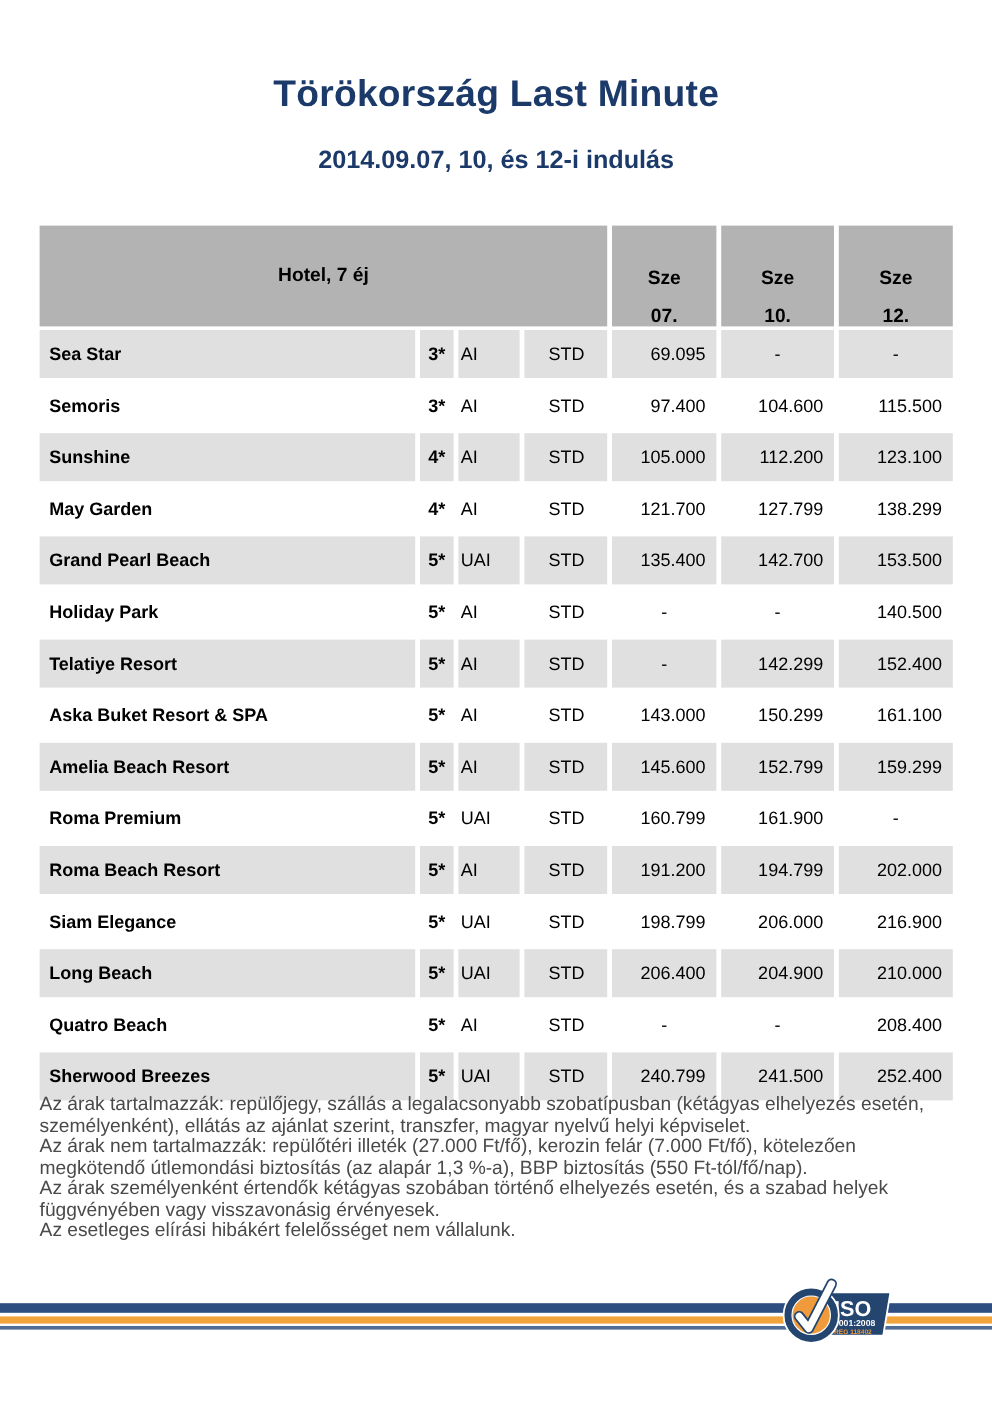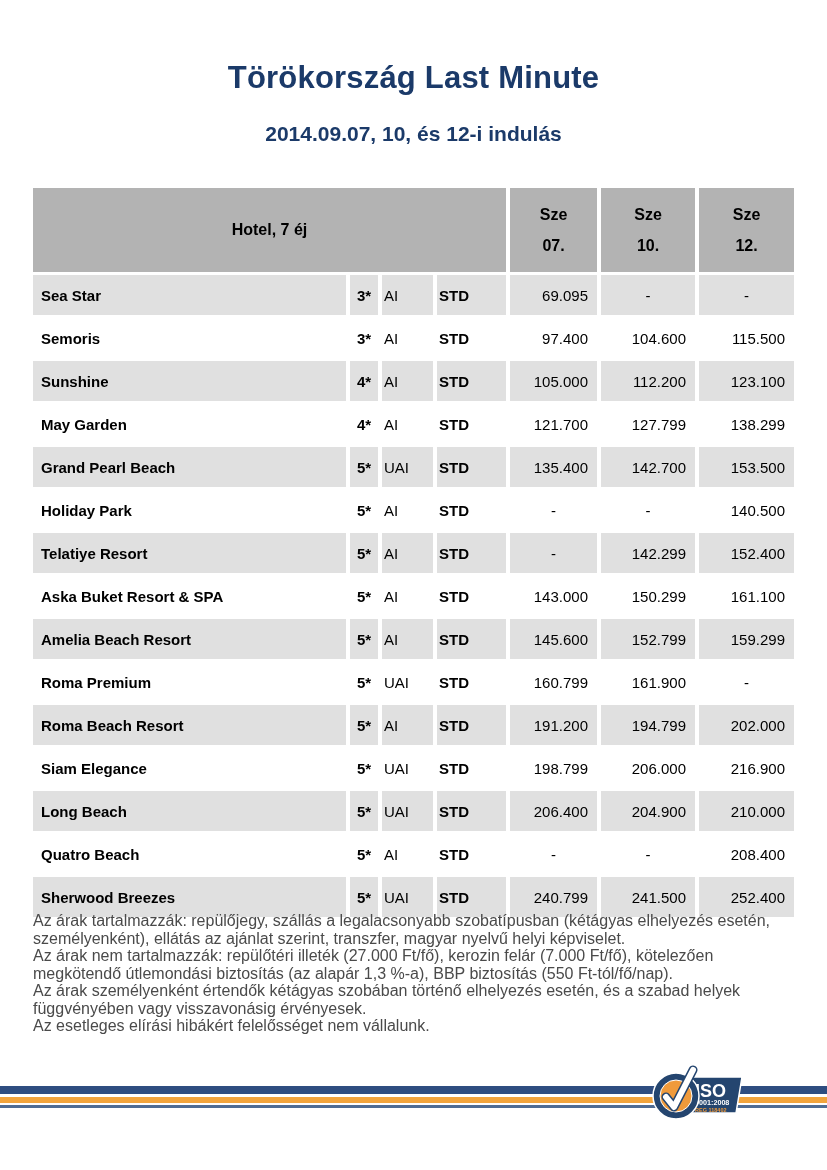--- a/index.html
+++ b/index.html
@@ -36,21 +36,21 @@
     height: 84px;
     margin-bottom: 3px;
   }
   .thead .hcell {
     background: var(--header-gray);
     display: flex; align-items: center; justify-content: center;
     font-weight: bold; font-size: 16px;
   }
   .thead .hcell.date {
     flex-direction: column;
-    justify-content: center;
+    justify-content: flex-end;
     gap: 15px;
   }
   .thead .hcell.date span { display: block; line-height: 16px; }
 
   .trow {
     display: grid;
     grid-template-columns: 313px 28px 51px 69px 87px 94px 95px;
     column-gap: 4px;
     height: 40px;
     margin-bottom: 3px;
@@ -58,21 +58,21 @@
   .trow .cell {
     display: flex; align-items: center;
     font-size: 15px;
     background: #ffffff;
     white-space: nowrap; overflow: hidden;
   }
   .trow.shade .cell { background: var(--row-gray); }
   .cell.name  { font-weight: bold; padding-left: 8px; }
   .cell.stars { font-weight: bold; justify-content: center; }
   .cell.board { padding-left: 2px; }
-  .cell.room  { padding-left: 2px; font-weight: bold; }
+  .cell.room  { padding-left: 20px; }
   .cell.price { justify-content: flex-end; padding-right: 9px; }
   .cell.price.dash { justify-content: center; padding-right: 0; }
 
   
   .footnotes {
     position: absolute; left: 33px; top: 912px; width: 762px;
     font-size: 16px; line-height: 17.5px; color: #4a4a4a;
   }
   .footnotes p { margin: 0; }
 

